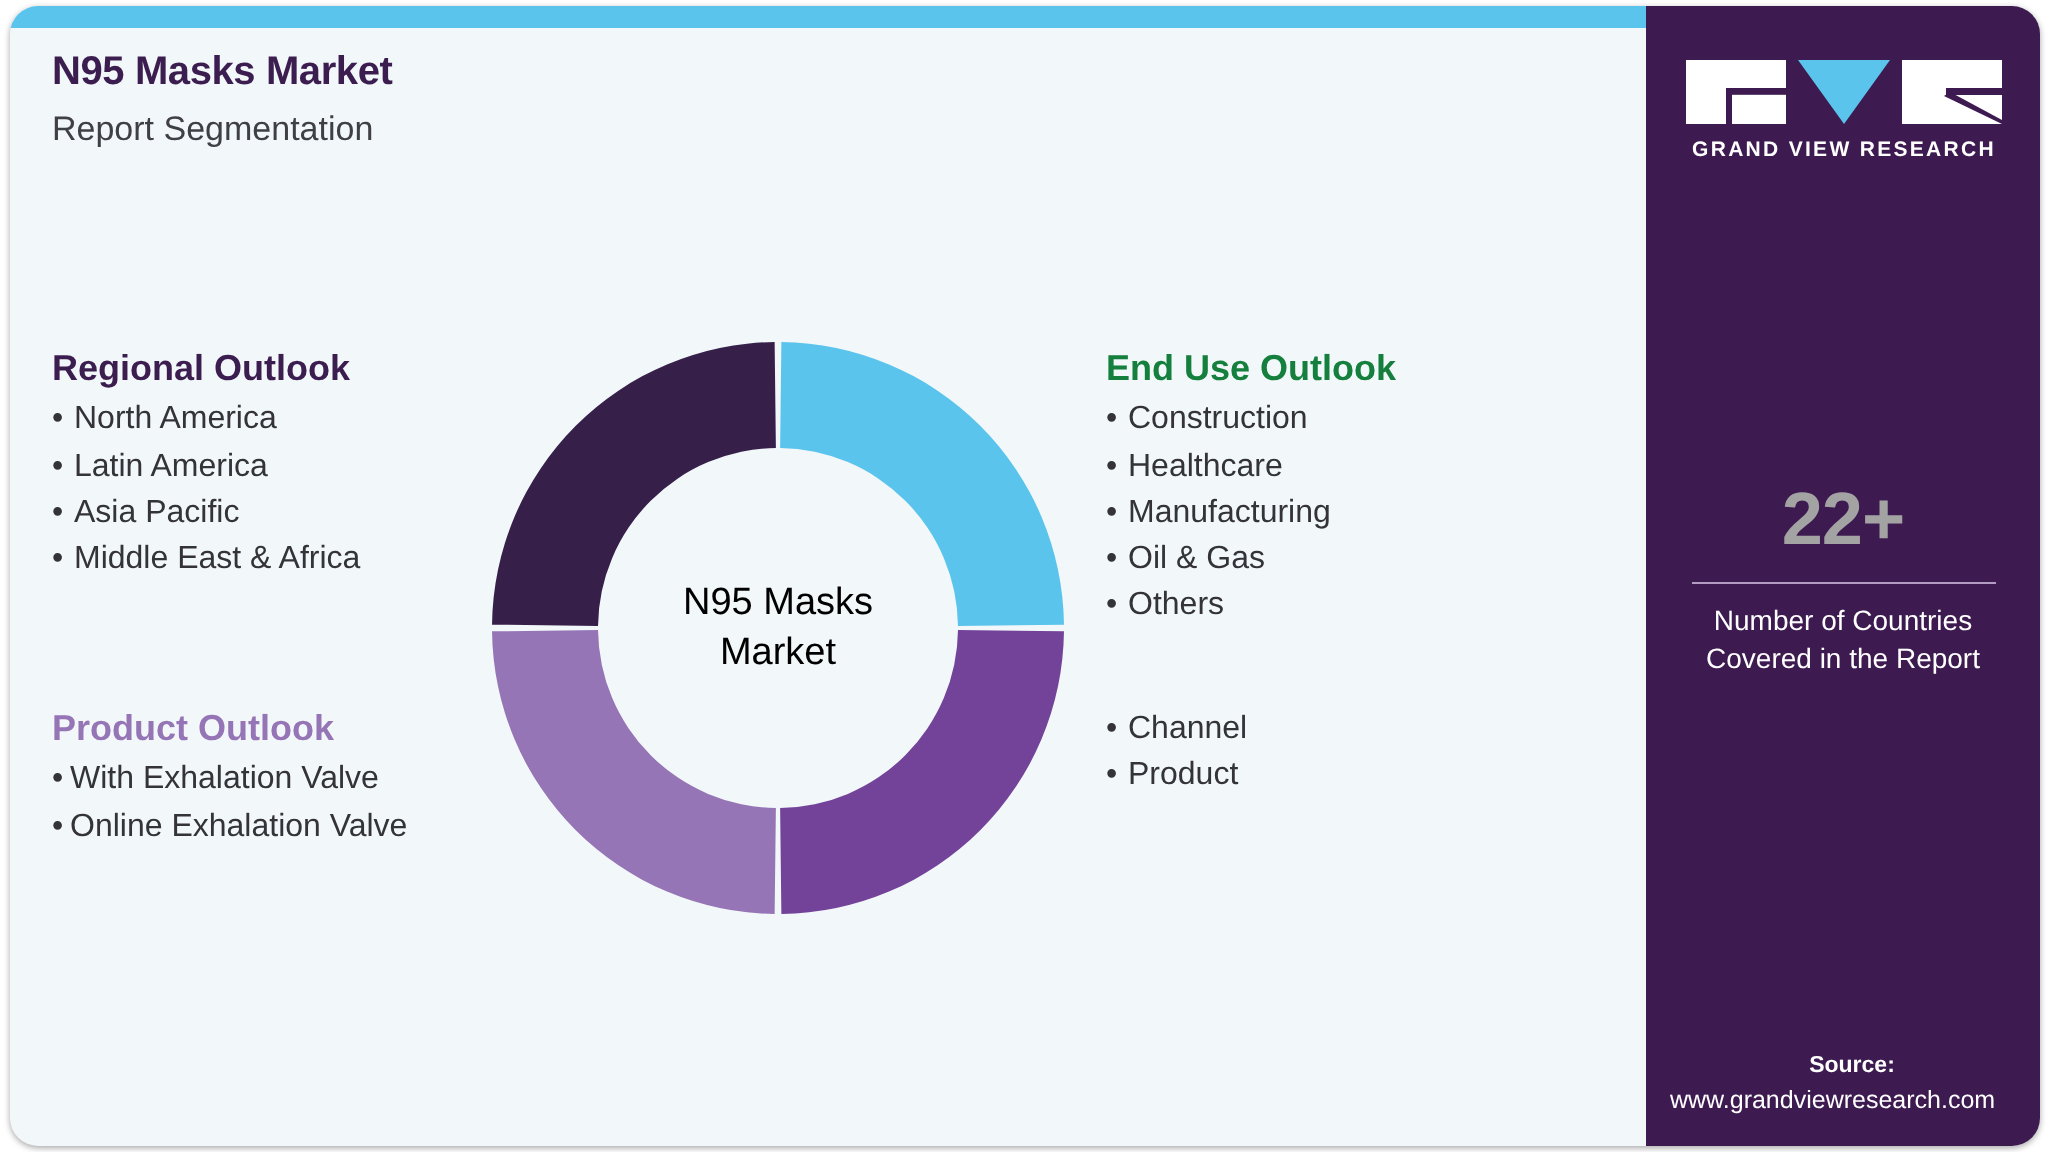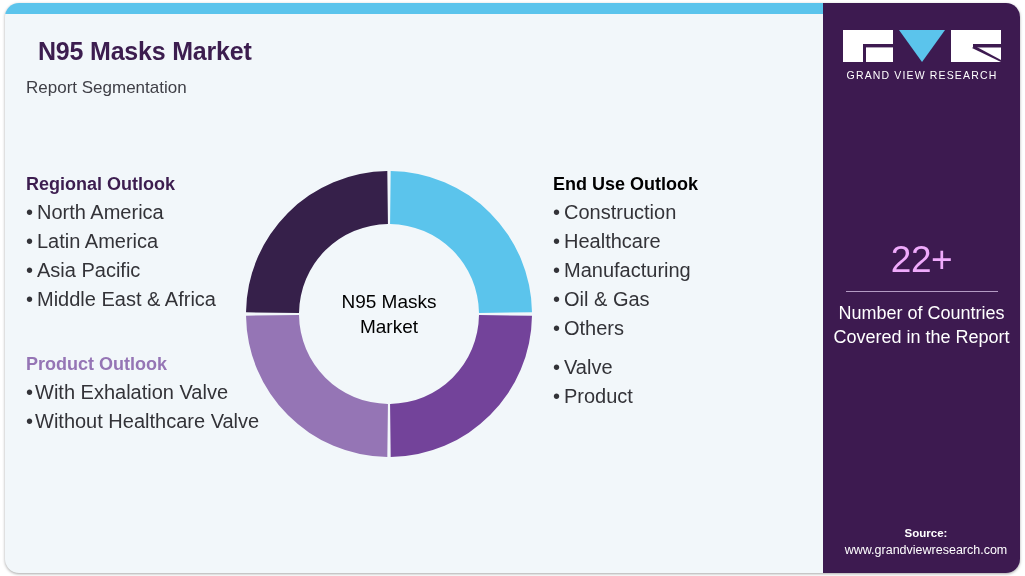--- a/index.html
+++ b/index.html
@@ -43,26 +43,26 @@
   }
 
   
   .header {
     position: absolute;
     left: 21px;
     top: 22px;
     width: 700px;
   }
   .title {
-    font-size: 25px;
+    font-size: 20px;
     font-weight: bold;
     color: #3c1d4f;
     letter-spacing: -0.2px;
     line-height: 1.15;
-    margin: 12px;
+    margin: 0;
   }
   .subtitle {
     font-size: 17px;
     color: #3f3f46;
     margin: 7px 0 0 0;
     line-height: 1.15;
   }
 
   
   .block {
@@ -73,40 +73,40 @@
     font-weight: bold;
     line-height: 1.3;
     margin: 0 0 2px 0;
   }
   .block-list {
     list-style: none;
     margin: 0;
     padding: 0;
   }
   .block-list li {
-    font-size: 20px;
+    font-size: 16px;
     color: #333338;
     line-height: 1.45;
     white-space: nowrap;
   }
   .bullet-dot {
     display: inline-block;
     width: 11px;
     color: #333338;
   }
   .tight .bullet-dot { width: 9px; }
 
   #block-regional   { left: 21px;  top: 170px; }
   #block-product    { left: 21px;  top: 350px; }
   #block-enduse     { left: 548px; top: 170px; }
   #block-channel    { left: 548px; top: 350px; }
 
   #block-regional .block-heading { color: #3c1d4f; }
   #block-product  .block-heading { color: #9575b5; }
-  #block-enduse   .block-heading { color: #000000; text-align: right; }
+  #block-enduse   .block-heading { color: #15803d; text-align: right; }
   #block-channel  .block-heading { color: #7e4a9e; }
 
   
   .donut-wrap {
     position: absolute;
     left: 241px;
     top: 168px;
     width: 286px;
     height: 286px;
   }
@@ -163,69 +163,68 @@
   }
   .logo-v {
     width: 46px;
     height: 32px;
   }
   .logo-text {
     margin-top: 7px;
     text-align: center;
     color: #ffffff;
     font-size: 10.5px;
-    font-weight: normal;
+    font-weight: bold;
     letter-spacing: 1.15px;
     white-space: nowrap;
   }
 
   .stat {
     position: absolute;
     left: 10px;
     top: 238px;
     width: 177px;
     text-align: center;
   }
   .stat-value {
-    color: #f0abfc;
+    color: #a3a3a3;
     font-size: 37px;
-    font-weight: normal;
+    font-weight: bold;
     line-height: 1;
     letter-spacing: -0.5px;
   }
   .stat-rule {
     width: 152px;
     height: 1px;
     background: #b49bc4;
     margin: 13px auto 9px auto;
   }
   .stat-label {
     color: #ffffff;
-    font-size: 18px;
+    font-size: 14px;
     line-height: 1.35;
   }
 
   .source {
     position: absolute;
     left: 12px;
     bottom: 14px;
     width: 182px;
     color: #ffffff;
   }
   .source-label {
     font-size: 11.5px;
     font-weight: bold;
     line-height: 1.5;
     text-align: center;
   }
   .source-url {
     font-size: 12.5px;
     line-height: 1.35;
     white-space: nowrap;
-    text-align: center;
   }
 </style>
 </head>
 <body>
 
 <div id="infographic">
   <div class="card">
 
     <div class="top-accent"></div>
 
@@ -241,38 +240,38 @@
         <li><span class="bullet-dot">•</span><span>Latin America</span></li>
         <li><span class="bullet-dot">•</span><span>Asia Pacific</span></li>
         <li><span class="bullet-dot">•</span><span>Middle East &amp; Africa</span></li>
       </ul>
     </div>
 
     <div class="block tight" id="block-product">
       <div class="block-heading">Product Outlook</div>
       <ul class="block-list">
         <li><span class="bullet-dot">•</span><span>With Exhalation Valve</span></li>
-        <li><span class="bullet-dot">•</span><span>Without Healthcare Valve</span></li>
+        <li><span class="bullet-dot">•</span><span>Online Exhalation Valve</span></li>
       </ul>
     </div>
 
     <div class="block" id="block-enduse">
       <div class="block-heading">End Use Outlook</div>
       <ul class="block-list">
         <li><span class="bullet-dot">•</span><span>Construction</span></li>
         <li><span class="bullet-dot">•</span><span>Healthcare</span></li>
         <li><span class="bullet-dot">•</span><span>Manufacturing</span></li>
         <li><span class="bullet-dot">•</span><span>Oil &amp; Gas</span></li>
         <li><span class="bullet-dot">•</span><span>Others</span></li>
       </ul>
     </div>
 
     <div class="block" id="block-channel">
       <ul class="block-list">
-        <li><span class="bullet-dot">•</span><span>Valve</span></li>
+        <li><span class="bullet-dot">•</span><span>Channel</span></li>
         <li><span class="bullet-dot">•</span><span>Product</span></li>
       </ul>
     </div>
 
     <div class="donut-wrap">
       <svg class="donut-svg" viewBox="0 0 286 286">
         <g id="donut-slices">
             <path d="M 144.6846400909551 0.009923464025149542 A 143 143 0 0 1 285.9900765359748 141.31535990904487 L 232.99375446320096 141.93973700569256 A 90 90 0 0 0 144.0602629943074 53.00624553679904 Z" fill="#5bc4ec"></path>
             <path d="M 285.9900765359748 144.68464009095513 A 143 143 0 0 1 144.6846400909551 285.9900765359748 L 144.0602629943074 232.99375446320096 A 90 90 0 0 0 232.99375446320096 144.06026299430744 Z" fill="#73439a"></path>
             <path d="M 141.31535990904487 285.9900765359748 A 143 143 0 0 1 0.009923464025149542 144.68464009095524 L 53.00624553679904 144.0602629943075 A 90 90 0 0 0 141.9397370056926 232.99375446320096 Z" fill="#9575b5"></path>

